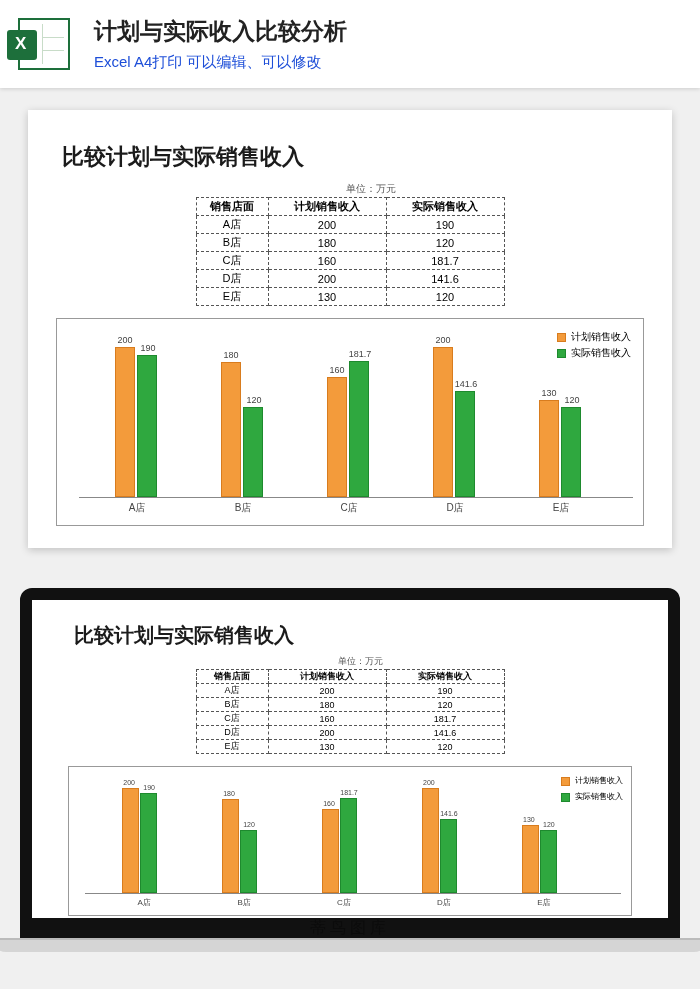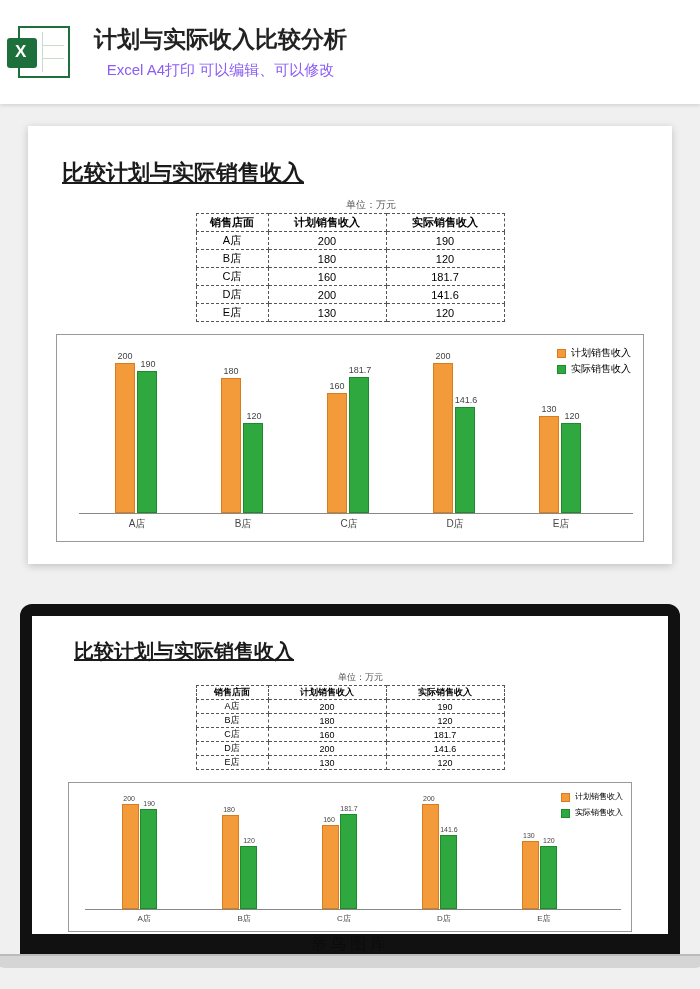--- a/index.html
+++ b/index.html
@@ -1,33 +1,33 @@
 <!DOCTYPE html>
 <html><head>
 <meta charset="utf-8">
 <style>
 * { margin: 0; padding: 0; box-sizing: border-box; }
 body { width: 700px; height: 989px; background: #f0f0f0; font-family: "SimSun", "Microsoft YaHei", sans-serif; overflow: hidden; }
 
-.header { height: 104px; background: #fff; display: flex; align-items: center; padding: 0 18px; box-shadow: 0 1px 4px rgba(0,0,0,.15); text-align: center; }
+.header { height: 88px; background: #fff; display: flex; align-items: center; padding: 0 18px; box-shadow: 0 1px 4px rgba(0,0,0,.15); }
 .excel-icon { width: 52px; height: 52px; border: 2px solid #1d6f3b; background: #fff; position: relative; display: flex; align-items: center; justify-content: center; flex-shrink: 0; }
 .excel-icon::before { content: ""; position: absolute; left: -13px; top: 10px; width: 30px; height: 30px; background: #1d6f3b; border-radius: 3px; }
 .excel-icon::after { content: "X"; position: absolute; left: -5px; top: 14px; color: #fff; font-weight: bold; font-size: 17px; font-family: Arial; z-index: 3; }
 .excel-inner{ position:absolute; right:4px; top:4px; bottom:4px; width:22px; border-left:1px solid #c8dcc8;}
 .excel-inner::before,.excel-inner::after{content:"";position:absolute;left:0;right:0;height:1px;background:#c8dcc8;}
 .excel-inner::before{top:33%;} .excel-inner::after{top:66%;}
 
 .head-txt { margin-left: 24px; }
 .head-title { font-size: 23px; font-weight: bold; color: #222; margin-bottom: 6px; }
-.head-sub { font-size: 15px; color: #8b5cf6; }
+.head-sub { font-size: 15px; color: #1d4ed8; }
 
 .stage { padding: 22px 28px 10px; }
 .card { background: #fff; box-shadow: 0 2px 8px rgba(0,0,0,.2); padding: 32px 28px 22px; }
 
-.doc-title { font-size: 22px; font-weight: bold; color: #1b1b1b; margin-bottom: 10px; margin-left: 6px; text-decoration: underline; }
+.doc-title { font-size: 22px; font-weight: bold; color: #1b1b1b; margin-bottom: 10px; margin-left: 6px; }
 .unit { font-size: 10px; color: #555; margin-left: 290px; margin-bottom: 1px; }
 table { border-collapse: collapse; margin: 0 auto 12px; }
 th, td { border: 1px dashed #555; font-size: 11px; text-align: center; padding: 1px 0; }
 th { font-weight: bold; width: 96px; }
 td.col0 { width: 72px; }
 td.col1, td.col2 { width: 118px; }
 th.col0 { width: 72px; margin-left: 16px; }
 th.col1, th.col2 { width: 118px; }
 
 .chart { border: 1px solid #999; height: 208px; position: relative; }

